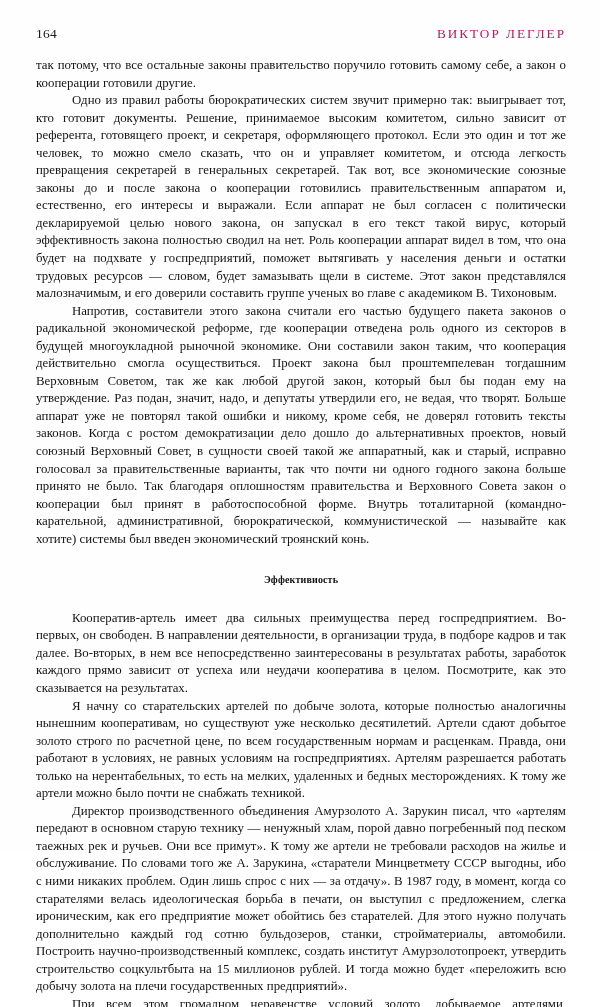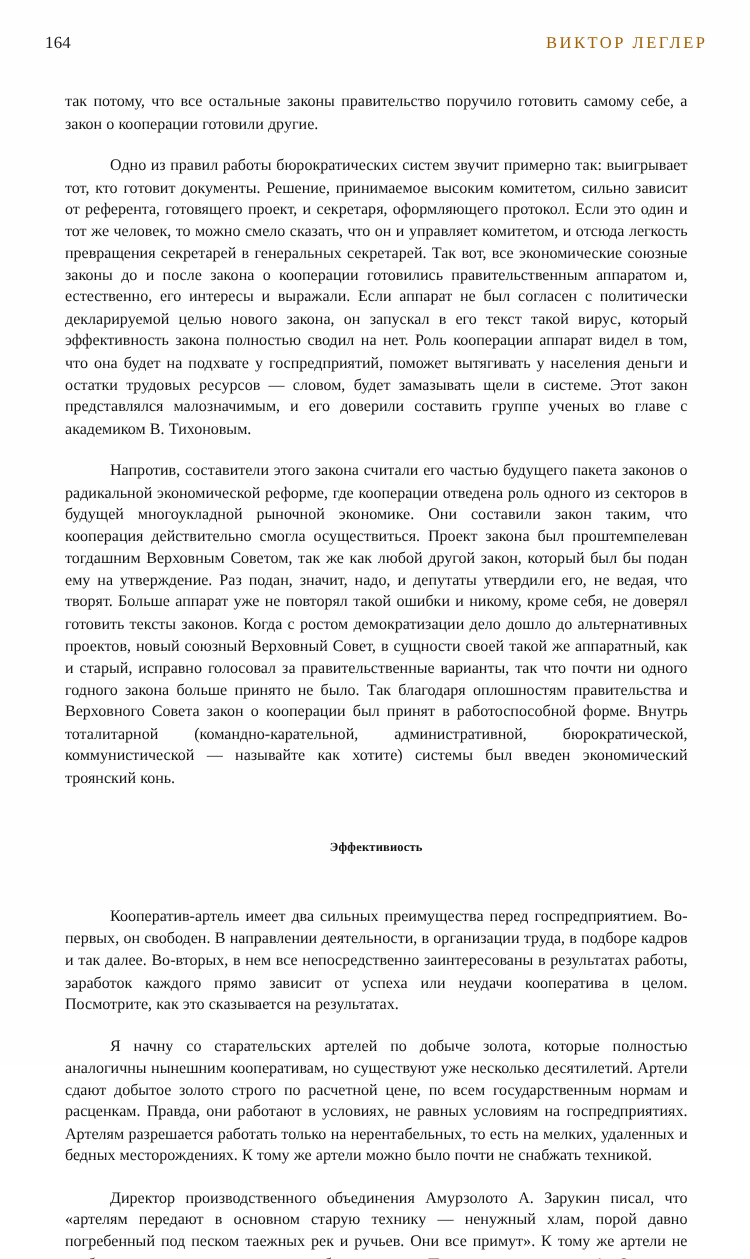--- a/index.html
+++ b/index.html
@@ -36,34 +36,34 @@
     justify-content: space-between;
   }
   .folio {
     font-size: 13.5px;
     letter-spacing: 0.2px;
     color: #1b1b1b;
   }
   .head-title {
     font-size: 13.2px;
     letter-spacing: 2.0px;
-    color: #a16207;
+    color: #be185d;
     white-space: nowrap;
   }
 
   
   .textblock {
     position: absolute;
     top: 57px;
     left: 36px;
     width: 530px;
   }
 
   p.para {
-    margin: 16px;
+    margin: 0;
     font-size: 12.85px;
     line-height: 17.55px;
     text-align: justify;
     text-indent: 36px;
     text-justify: inter-word;
     word-spacing: 0.1px;
     hyphens: none;
     color: #131313;
   }
   p.para.noindent {

